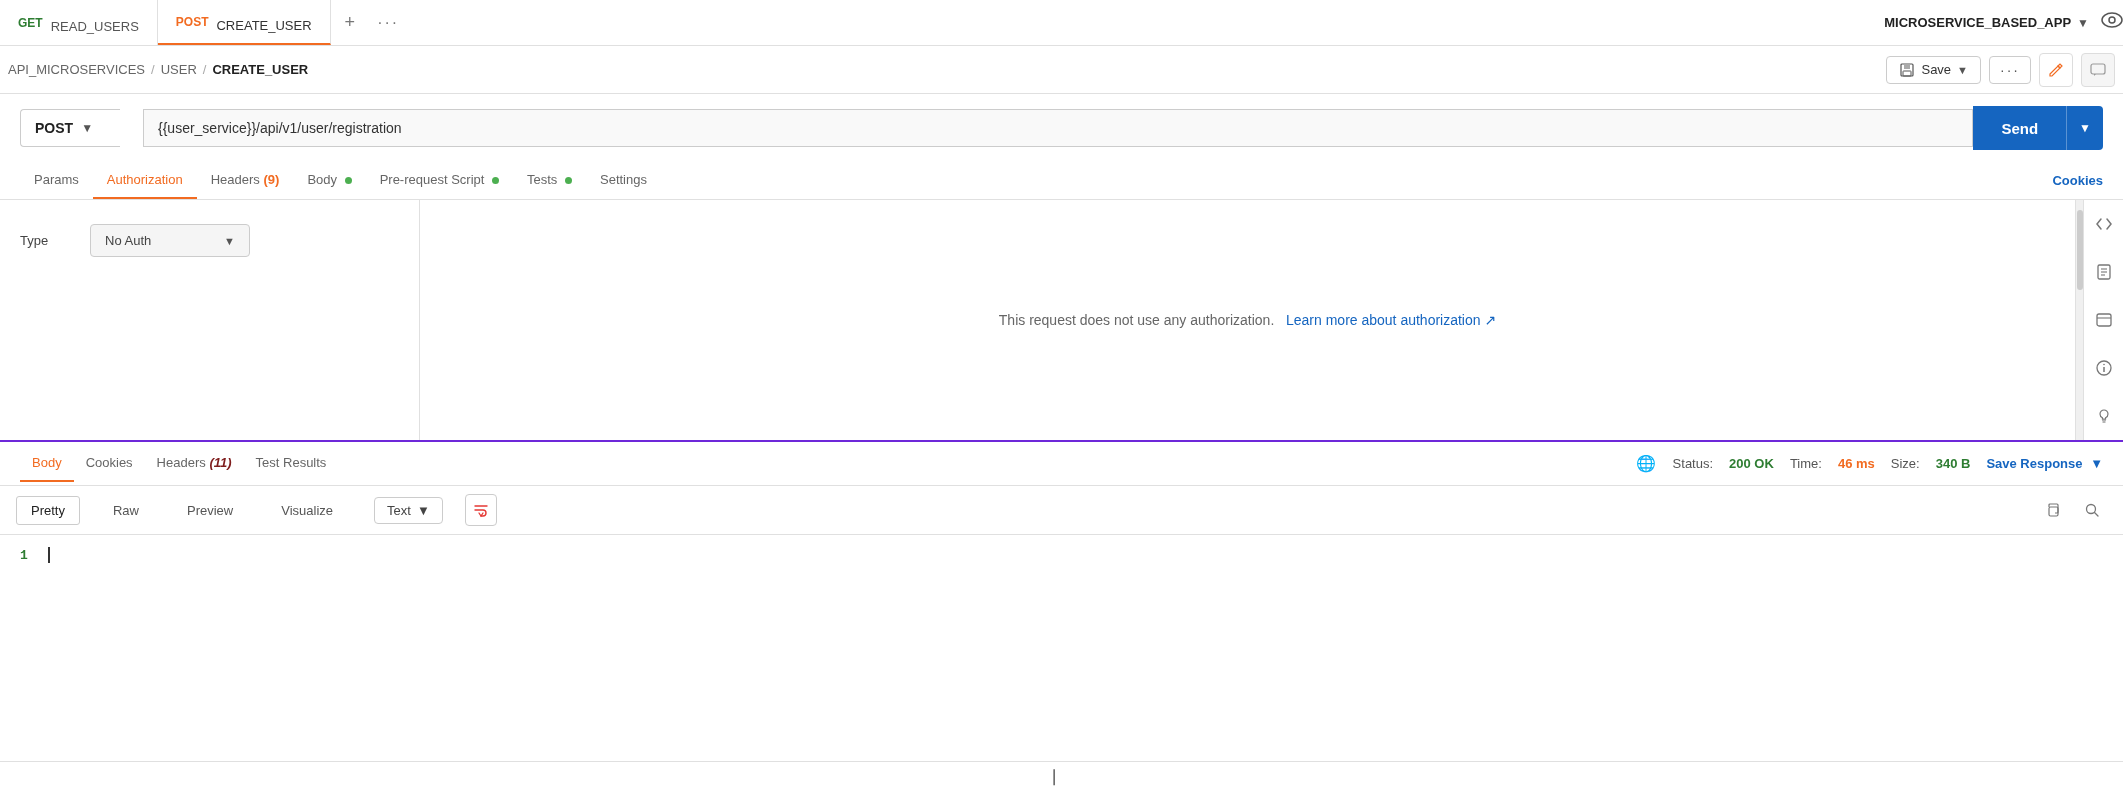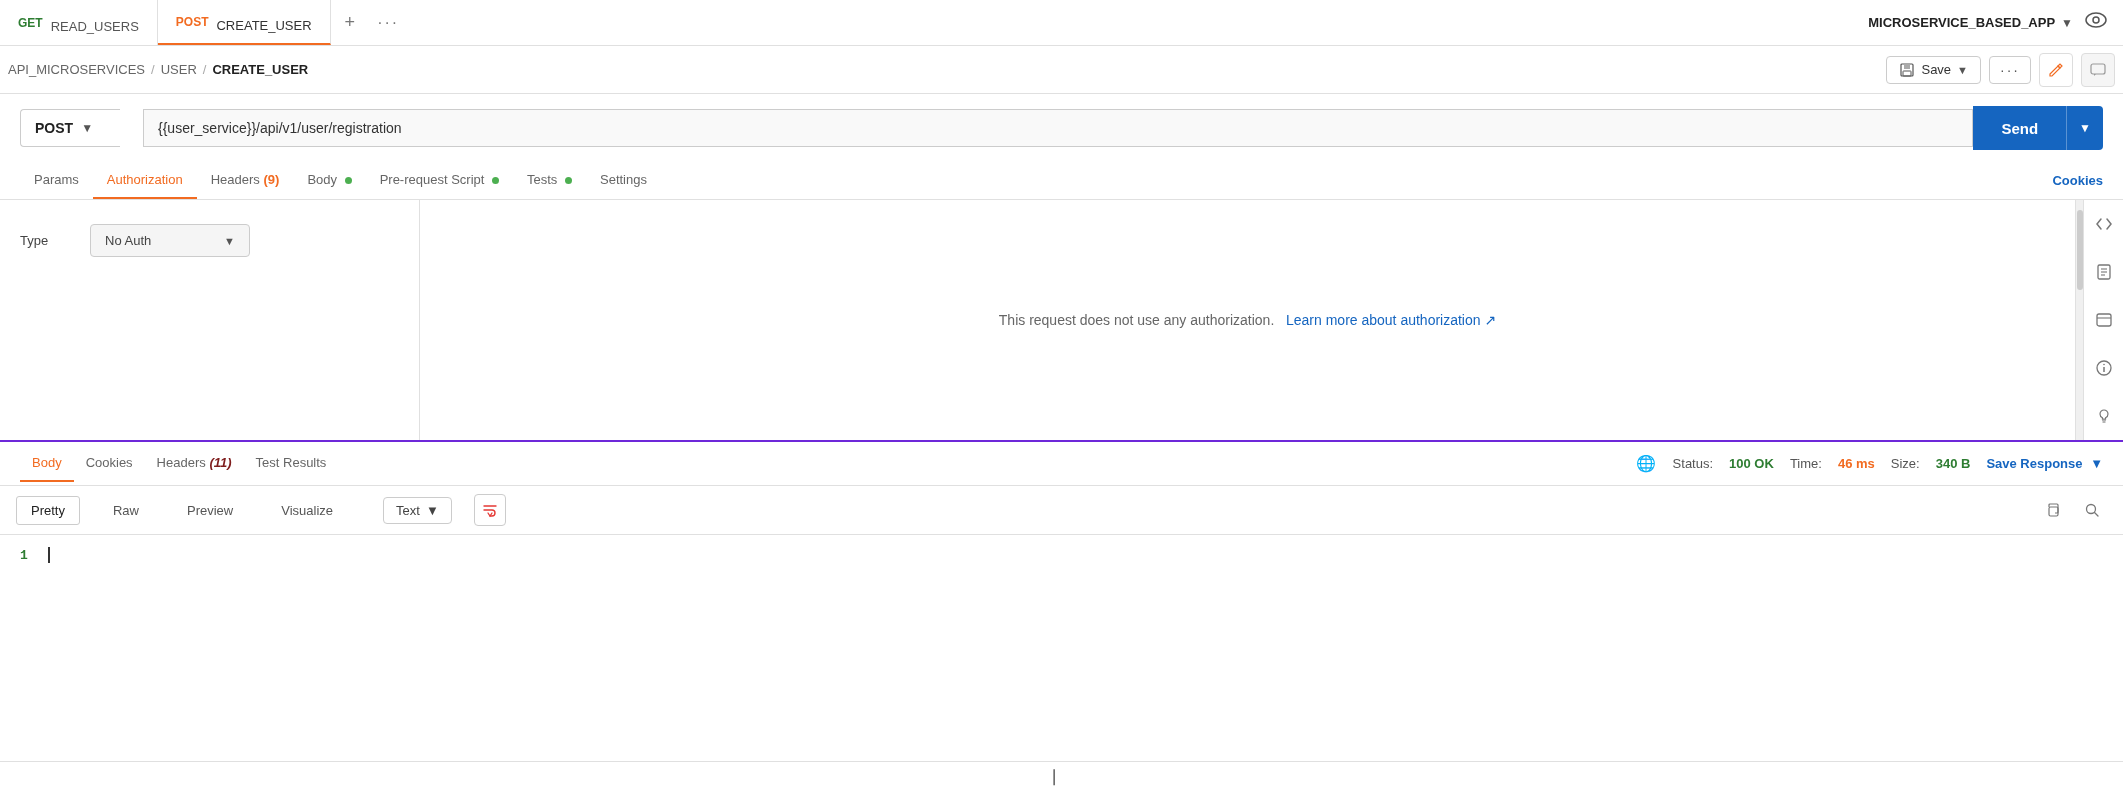--- a/index.html
+++ b/index.html
@@ -58,21 +58,20 @@
       padding: 0 8px;
       cursor: pointer;
       color: #777;
       font-size: 16px;
       letter-spacing: 2px;
     }
     .tab-bar-right {
       margin-left: auto;
       display: flex;
       align-items: center;
-      padding-right: 16px;
       gap: 12px;
     }
     .env-selector {
       display: flex;
       align-items: center;
       gap: 6px;
       font-weight: 600;
       font-size: 13px;
       cursor: pointer;
       color: #222;
@@ -376,21 +375,21 @@
       display: flex;
       align-items: flex-start;
       gap: 6px;
       border: 1px solid #ccc;
       border-radius: 4px;
       padding: 5px 12px;
       cursor: pointer;
       font-size: 13px;
       color: #444;
       background: #fff;
-      margin-left: 17px;
+      margin-left: 8px;
     }
     .wrap-btn {
       display: flex;
       align-items: center;
       justify-content: center;
       width: 32px;
       height: 32px;
       border: 1px solid #ccc;
       border-radius: 4px;
       cursor: pointer;
@@ -678,21 +677,21 @@
     <div class="resp-tab">
       <span>Headers</span>
       <span class="badge"> (<span>11</span>)</span>
     </div>
     <div class="resp-tab">
       <span>Test Results</span>
     </div>
     <div class="resp-tab-right">
       <span class="globe-icon">🌐</span>
       <span>Status:</span>
-      <span class="status-ok">100 OK</span>
+      <span class="status-ok">200 OK</span>
       <span>Time:</span>
       <span class="status-time">46 ms</span>
       <span>Size:</span>
       <span class="status-size">340 B</span>
       <span class="save-resp-btn">
         <span>Save Response</span>
         <span style="margin-left:4px">▼</span>
       </span>
     </div>
   </div>

